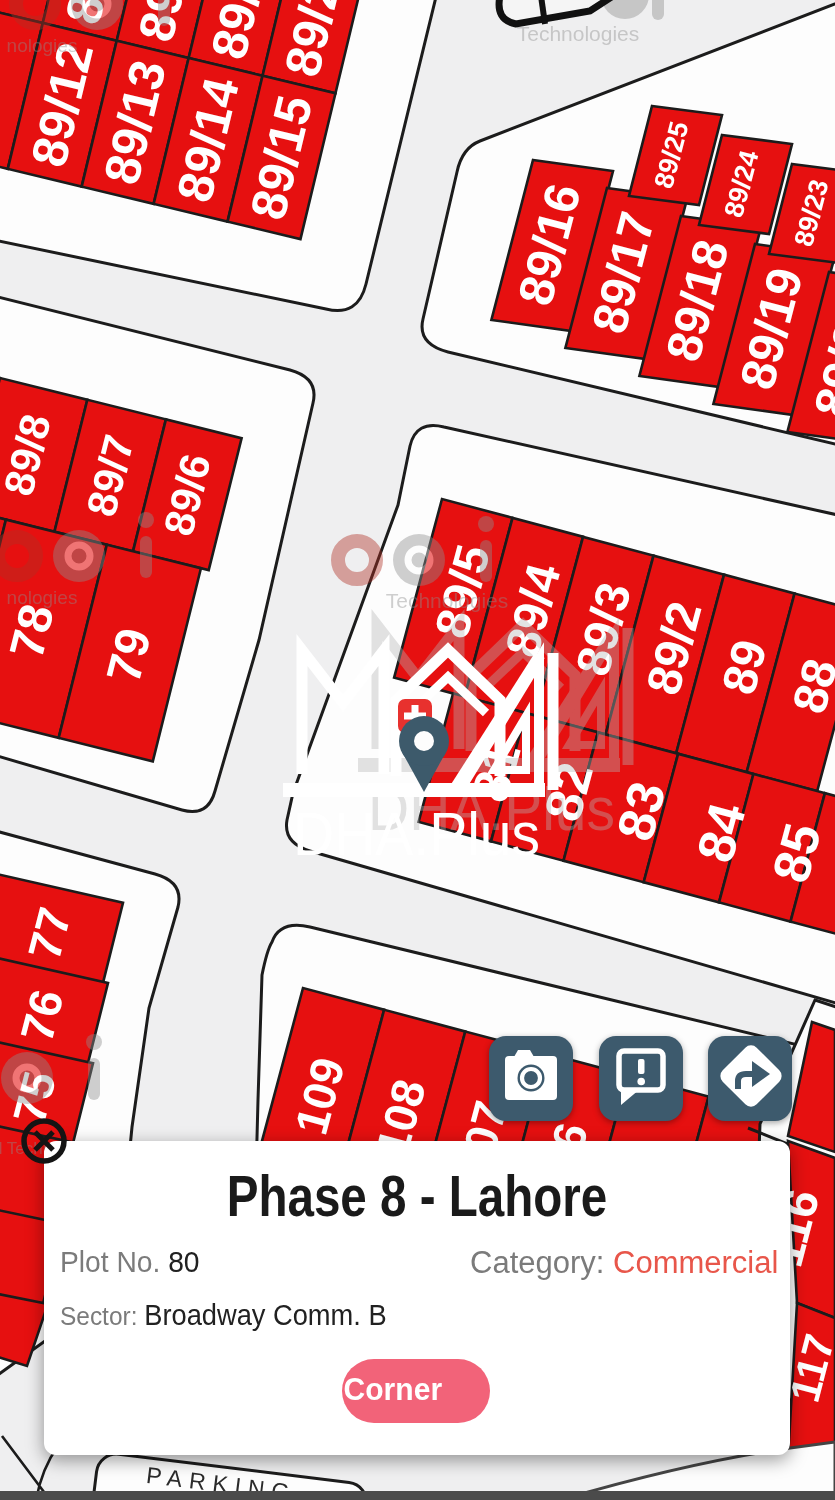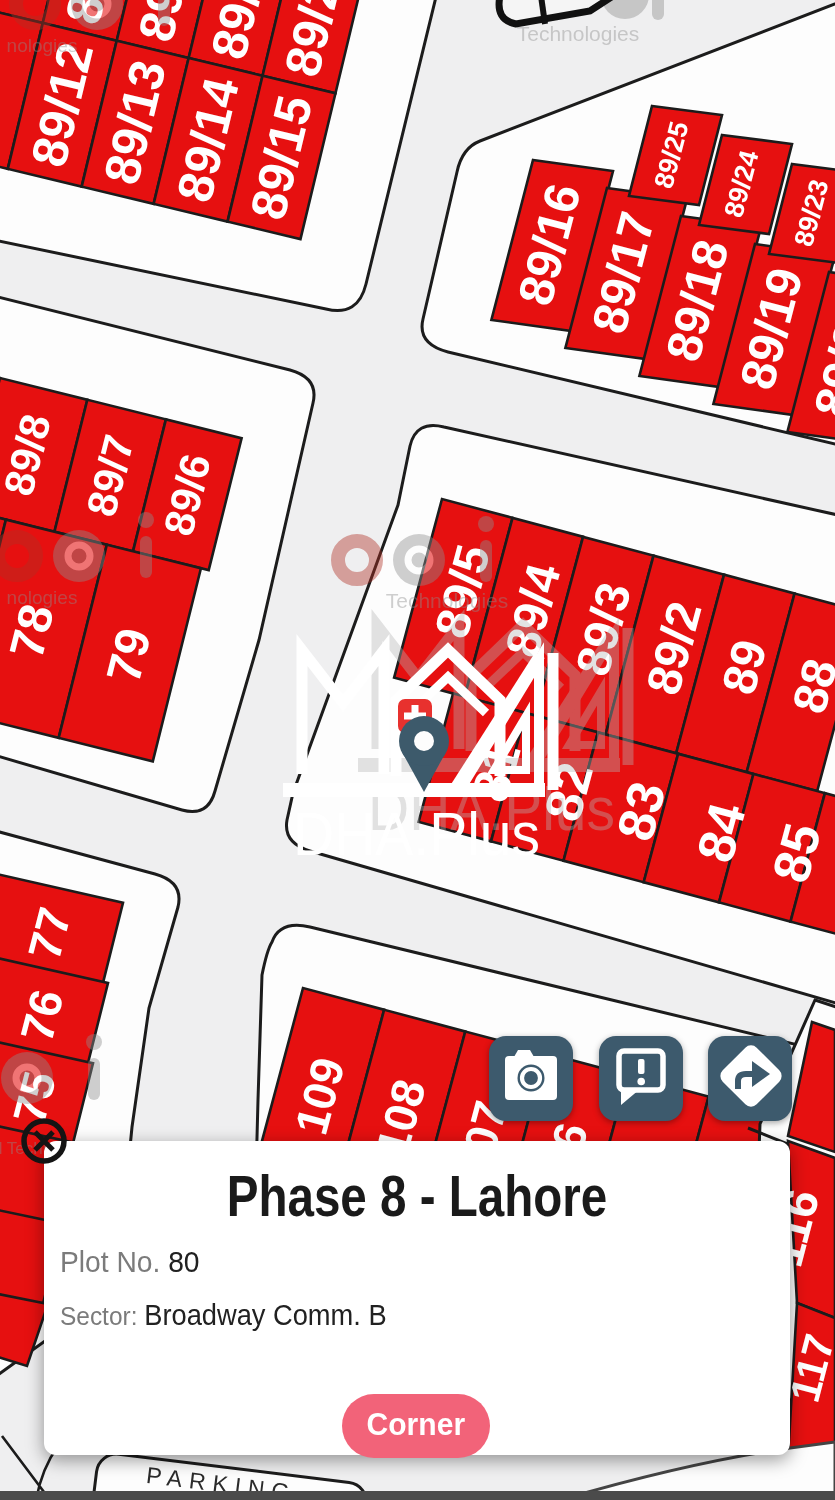--- a/index.html
+++ b/index.html
@@ -7,22 +7,22 @@
 box-shadow:0 2px 6px rgba(0,0,0,0.35)}
 .card{position:absolute;left:44px;top:1141px;width:746px;height:314px;background:#fff;
 border-radius:12px;box-shadow:0 5px 18px rgba(0,0,0,0.4)}
 .title{position:absolute;left:0;top:21px;width:746px;text-align:center;font-size:58px;
 font-weight:bold;color:#1a1a1a;transform:scaleX(0.82)}
 .lab{color:#7b7b7b}
 .row1{position:absolute;top:104px;font-size:30px;color:#212121;white-space:nowrap}
 .row2{position:absolute;top:158px;font-size:29px;color:#212121;white-space:nowrap}
 .lft{left:16px;transform-origin:left;transform:scaleX(0.94)}
 .rgt{left:426px;font-size:31px}
-.pill{position:absolute;left:298px;top:253px;width:148px;height:64px;background:#f26379;
-border-radius:32px;color:#fff;font-size:31px;font-weight:bold;text-align:center;
+.pill{position:absolute;left:298px;top:218px;width:148px;height:64px;background:#f26379;
+border-radius:32px;color:#fff;font-size:31px;font-weight:bold;
 line-height:62px}
 .pill span{display:inline-block;transform:scaleX(0.97)}
 .bottombar{position:absolute;left:0;top:1491px;width:835px;height:9px;background:#4b4b4b}
 </style></head><body>
 <svg width="835" height="1500" viewBox="0 0 835 1500" font-family="Liberation Sans, sans-serif" style="position:absolute;left:0;top:0">
 
 <rect x="0" y="0" width="835" height="1500" fill="#efeff0"></rect>
 
 <path d="M -30,-40 L 445,-40 L 366,284 Q 358,317 326,309 L -30,235 Z" fill="#fdfdfd" stroke="#1c1c1c" stroke-width="3"></path>
 
@@ -381,20 +381,21 @@
 <path d="M 30,53 L 30,45 Q 30,38 38,38 L 45,38" fill="none" stroke="#3d5a6d" stroke-width="6"></path>
 <path d="M 44,25 L 62,38 L 44,51 Z" fill="#3d5a6d"></path>
 </svg>
 
 <div class="card">
 
 <div class="title">Phase 8 - Lahore</div>
 
 <div class="row1 lft"><span class="lab">Plot No. </span>80</div>
 
+<div class="row1 rgt"><span class="lab">Category: </span><span style="color:#e8564a">Commercial</span></div>
 
 <div class="row2 lft"><span class="lab" style="font-size:26px">Sector: </span>Broadway Comm. B</div>
 
 
 <div class="pill"><span>Corner</span></div>
 </div>
 
 <svg width="60" height="60" style="position:absolute;left:14px;top:1111px">
 
 <circle cx="30" cy="30" r="20" fill="none" stroke="#141414" stroke-width="5.5"></circle>

